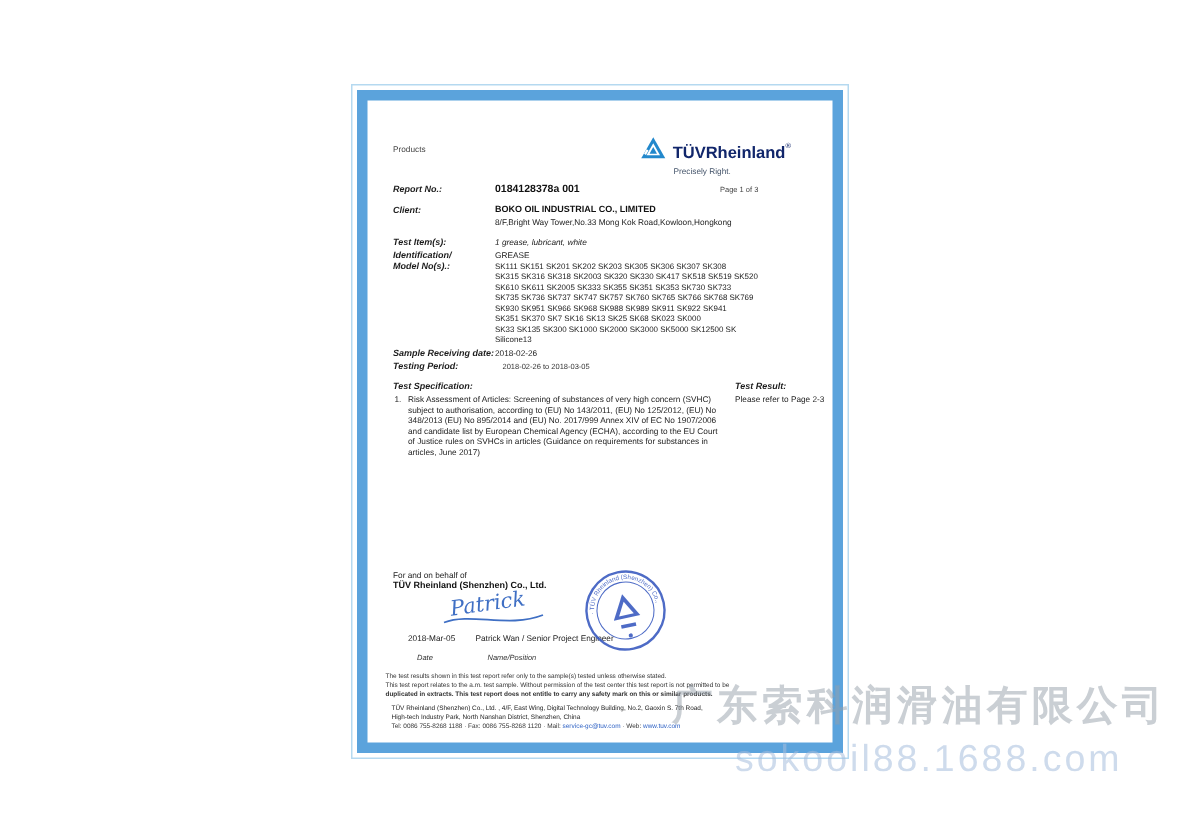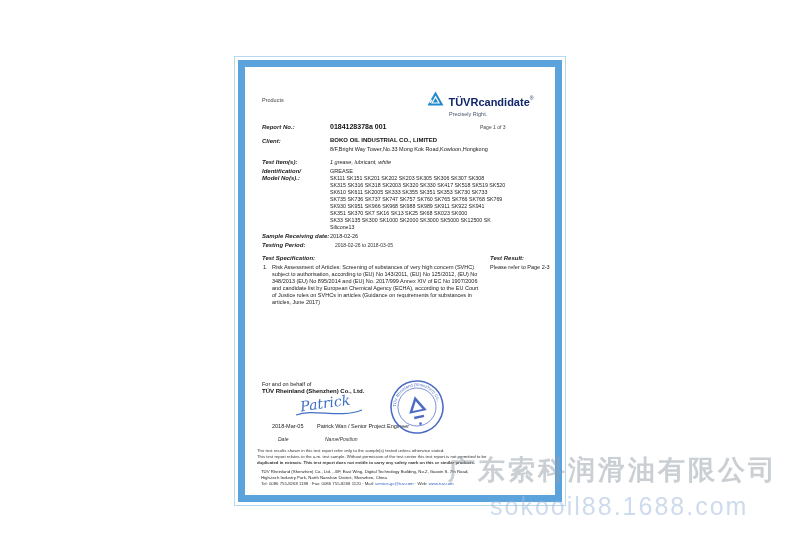--- a/index.html
+++ b/index.html
@@ -42,21 +42,21 @@
     <div id="brandrow">
       <span style="display:inline-block;vertical-align:middle;">
         <svg width="17" height="15" viewBox="0 0 34 30">
           <polygon points="17,1 33,29 1,29" fill="#2288cc"></polygon>
           <polygon points="17,9 26,25 8,25" fill="#ffffff"></polygon>
           <polygon points="17,14 22,23 12,23" fill="#2288cc"></polygon>
           <rect x="4" y="20" width="7" height="3" fill="#ffffff" transform="rotate(-60 7 21)"></rect>
         </svg>
       </span>
       <span style="vertical-align:middle;">
-        <span class="brand-name">TÜVR</span><span class="brand-name thin">candidate</span><span class="brand-reg">®</span>
+        <span class="brand-name">TÜVR</span><span class="brand-name thin">heinland</span><span class="brand-reg">®</span>
       </span>
       <div class="tagline">Precisely Right.</div>
     </div>
 
     <div class="abs lbl" style="left:17px;top:57px;">Report No.:</div>
     <div class="abs val-b" style="left:85px;top:56px;font-size:7px;">0184128378a 001</div>
     <div class="abs" style="left:235px;top:57px;font-size:5px;color:#444;">Page 1 of 3</div>
 
     <div class="abs lbl" style="left:17px;top:71px;">Client:</div>
     <div class="abs val-b" style="left:85px;top:70px;">BOKO OIL INDUSTRIAL CO., LIMITED</div>

